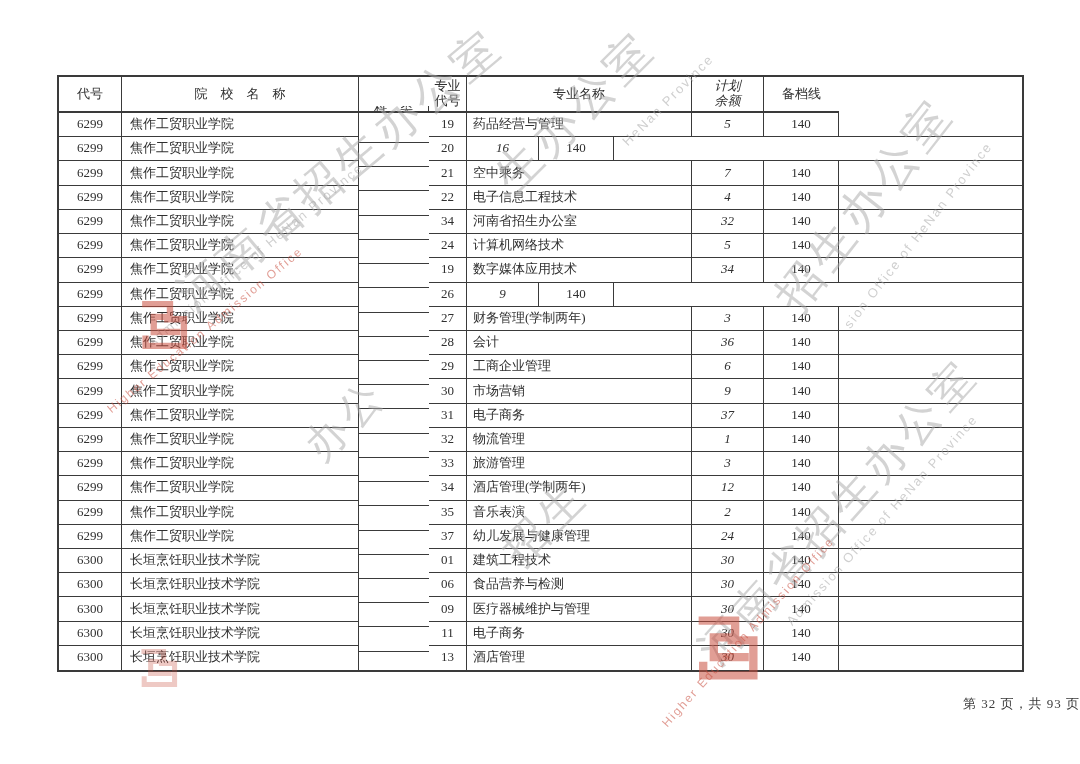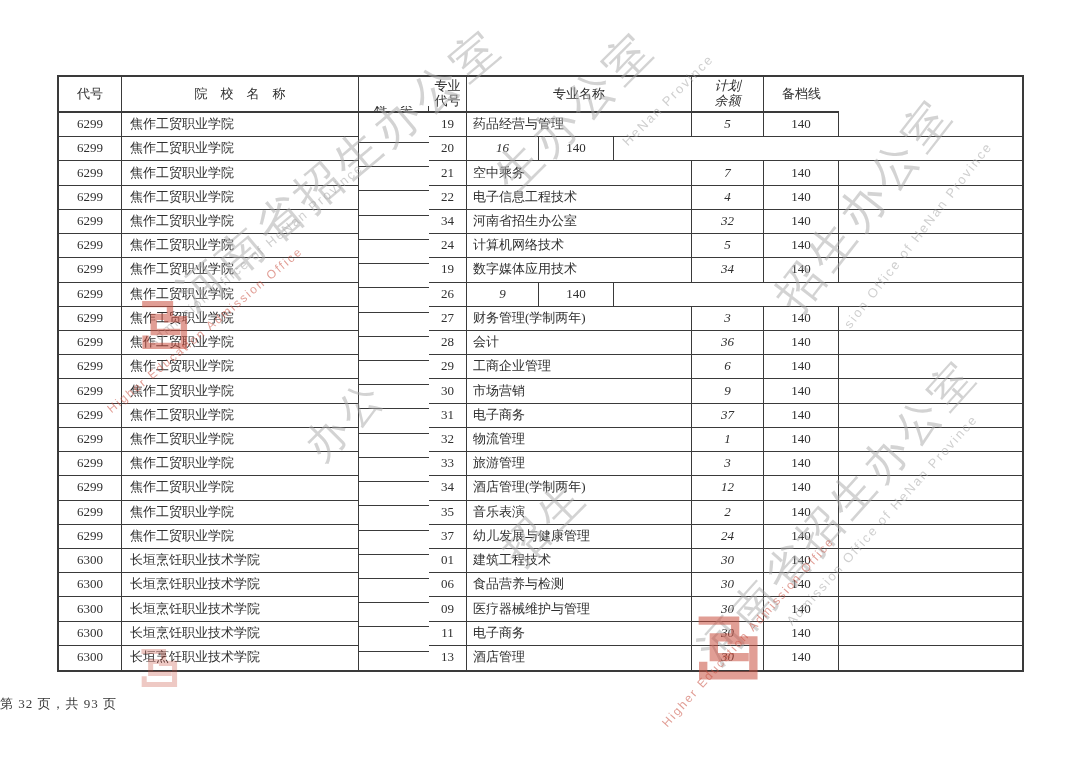--- a/index.html
+++ b/index.html
@@ -29,21 +29,21 @@
   .c2{width:70px;flex:none;margin-top:29px;}
   .c3{width:38px;flex:none;}
   .c4{width:225px;flex:none;justify-content:flex-start;padding-left:6px;}
   .c5{width:72px;flex:none;font-style:italic;}
   .c6{width:75px;flex:none;}
   .c7{flex:1;}
   .tr.head .c0,.tr.head .c2,.tr.head .c4,.tr.head .c6,.tr.head .c7,
   .tr.head .c1{justify-content:center;padding-left:0;}
   
   .footer{
-    position:absolute;left:0;right:0;top:695px;text-align:left;
+    position:absolute;left:0;right:0;top:695px;text-align:right;
     font-size:13px;color:#3a3a3a;letter-spacing:1px;z-index:1;
   }
   
   .wm-layer{position:absolute;inset:0;pointer-events:none;z-index:2;}
   .wm{position:absolute;white-space:nowrap;transform-origin:center;}
   .wm-zh{font-size:46px;color:#a9a9a9;opacity:.5;letter-spacing:5px;}
   .wm-en{font-size:13px;color:#a9a9a9;opacity:.55;letter-spacing:2px;
          font-family:"Liberation Sans","DejaVu Sans",sans-serif;}
   .wm-en-red{font-size:12px;color:#c94f40;opacity:.55;letter-spacing:2px;
          font-family:"Liberation Sans","DejaVu Sans",sans-serif;}

